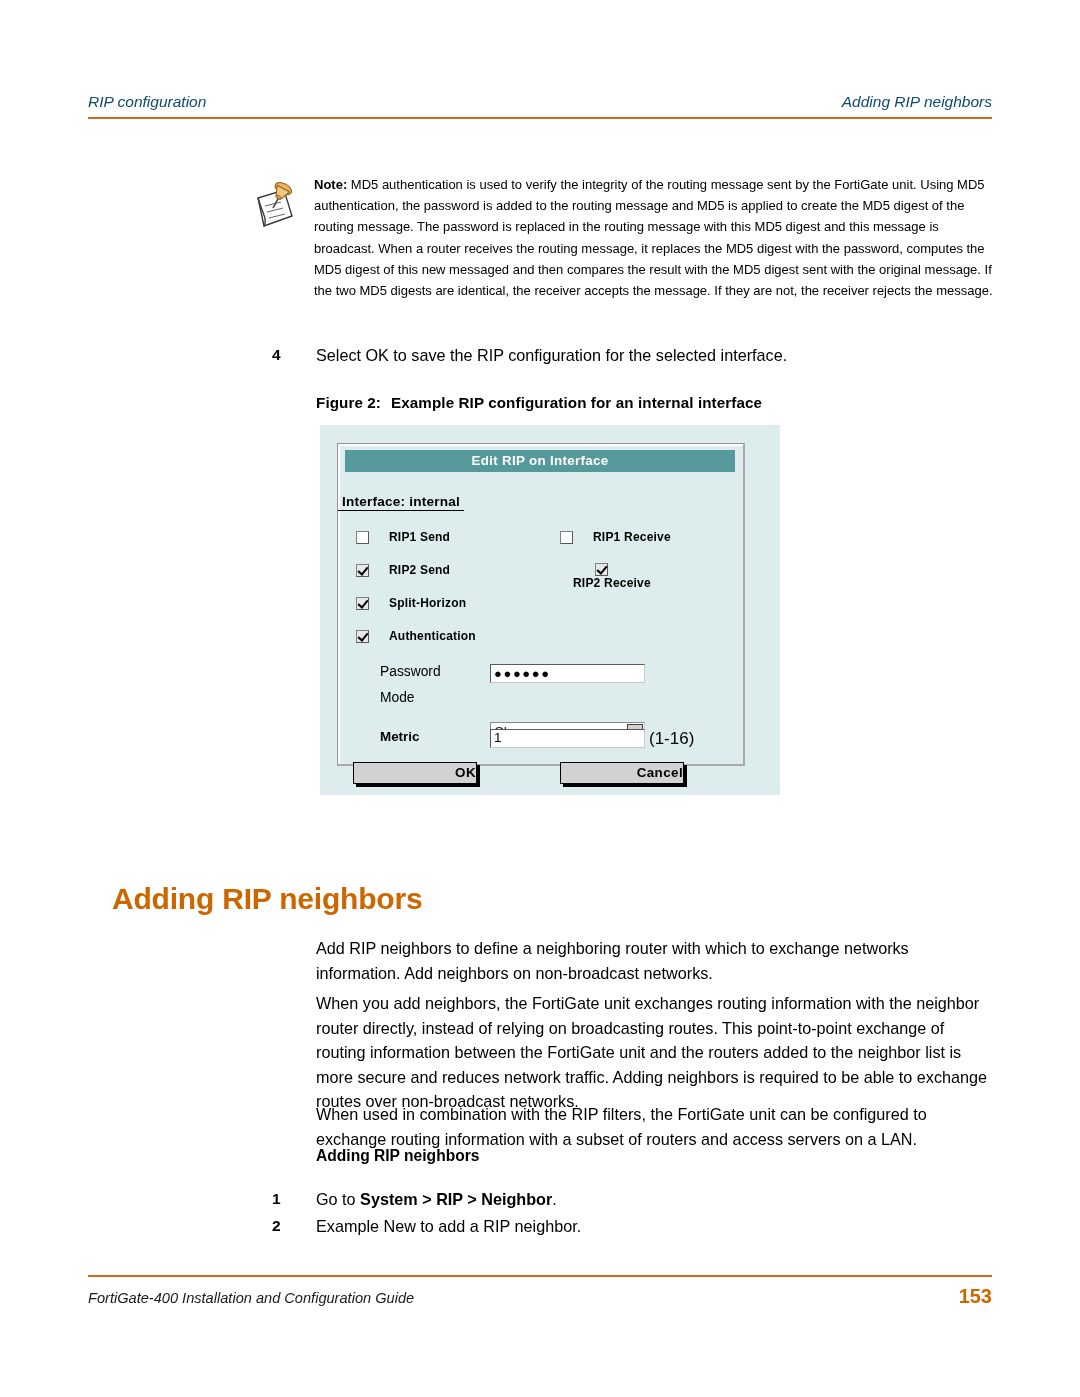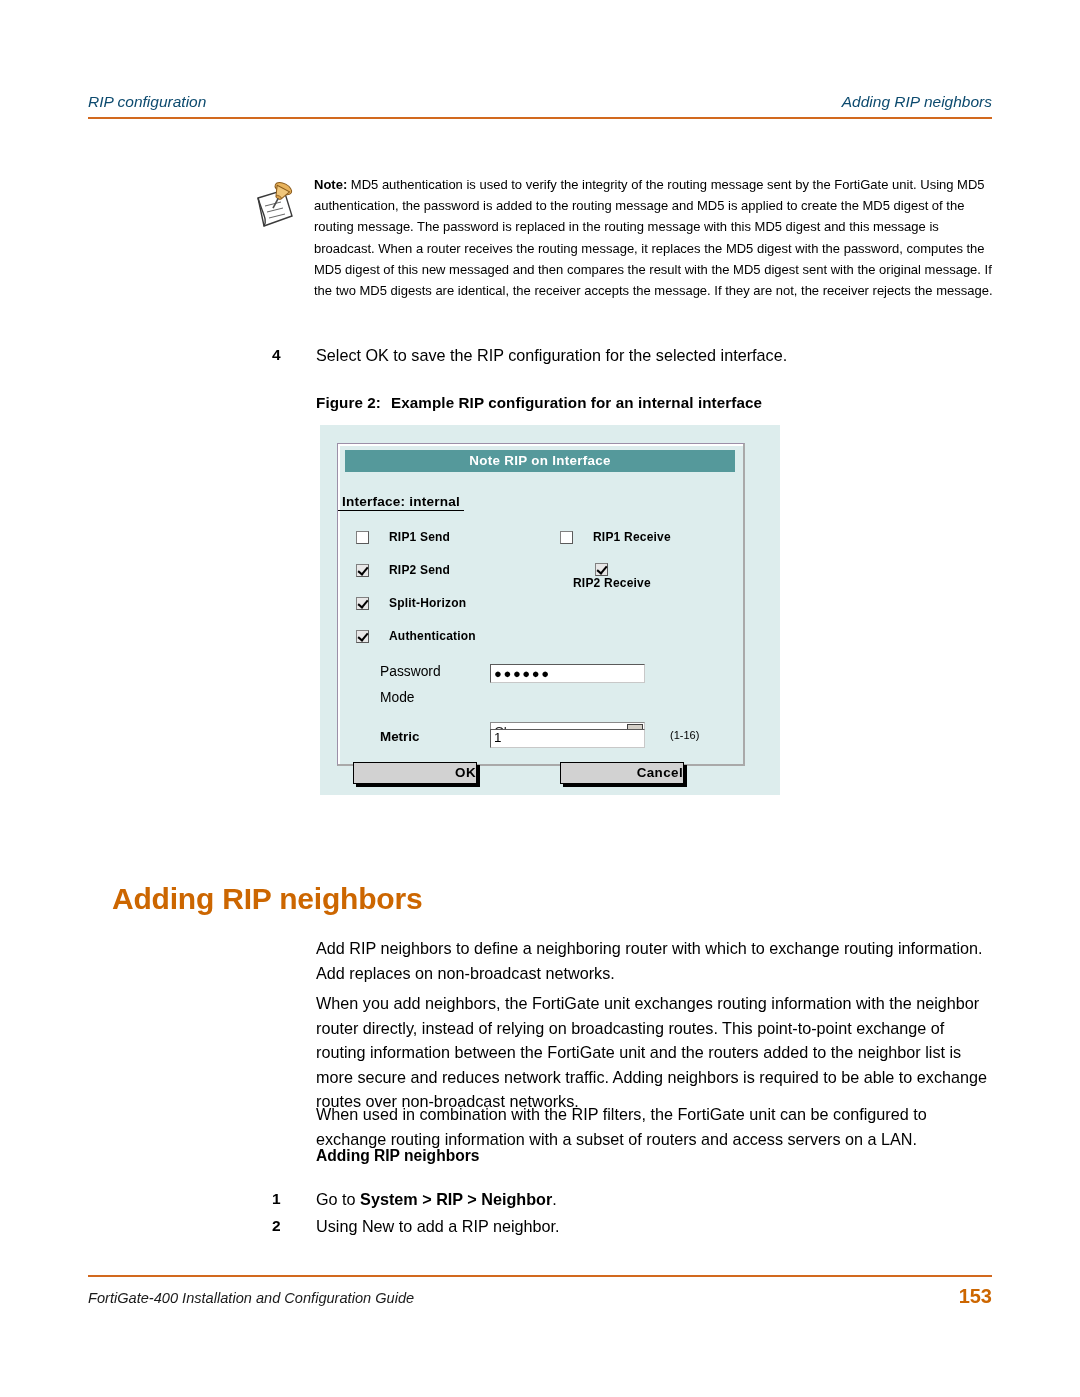--- a/index.html
+++ b/index.html
@@ -246,22 +246,22 @@
     justify-content: center;
   }
   .select-arrow::after {
     content: "";
     width: 0; height: 0;
     border-left: 4px solid transparent;
     border-right: 4px solid transparent;
     border-top: 5px solid #000;
   }
   .hint {
-    margin-left: 25px;
-    font-size: 11px;
+    margin-left: 4px;
+    font-size: 17px;
   }
 
   #fr-password { left: 42px;  top: 220px; }
   #fr-mode     { left: 42px;  top: 246px; }
   #fr-metric   { left: 42px;  top: 285px; }
 
   .dlg-button {
     position: absolute;
     width: 124px;
     height: 22px;
@@ -377,21 +377,21 @@
   <span class="step-body">Select OK to save the RIP configuration for the selected interface.</span>
 </div>
 
 <div class="figure-caption">
   <span class="fc-label">Figure 2:</span><span>Example RIP configuration for an internal interface</span>
 </div>
 
 <div class="figure-outer">
   <div class="dialog">
 
-    <div class="dialog-titlebar">Note RIP on Interface</div>
+    <div class="dialog-titlebar">Edit RIP on Interface</div>
 
     <div class="dialog-subtitle">
       <span>Interface: internal</span>
     </div>
 
     <div class="cb-row" id="cb-rip1send">
       <span class="checkbox"></span>
       <span>RIP1 Send</span>
     </div>
     <div class="cb-row" id="cb-rip1recv">
@@ -434,32 +434,32 @@
       <span class="hint">(1-16)</span>
     </div>
 
     <div class="dlg-button" id="btn-ok">OK</div>
     <div class="dlg-button" id="btn-cancel">Cancel</div>
   </div>
 </div>
 
 <h1 class="h1-heading">Adding RIP neighbors</h1>
 
-<p class="body-para" id="para-1">Add RIP neighbors to define a neighboring router with which to exchange routing information. Add replaces on non-broadcast networks.</p>
+<p class="body-para" id="para-1">Add RIP neighbors to define a neighboring router with which to exchange networks information. Add neighbors on non-broadcast networks.</p>
 <p class="body-para" id="para-2">When you add neighbors, the FortiGate unit exchanges routing information with the neighbor router directly, instead of relying on broadcasting routes. This point-to-point exchange of routing information between the FortiGate unit and the routers added to the neighbor list is more secure and reduces network traffic. Adding neighbors is required to be able to exchange routes over non-broadcast networks.</p>
 <p class="body-para" id="para-3">When used in combination with the RIP filters, the FortiGate unit can be configured to exchange routing information with a subset of routers and access servers on a LAN.</p>
 
 <div class="sub-heading">Adding RIP neighbors</div>
 
 <div class="step-row" id="step-1">
   <span class="step-num">1</span>
   <span class="step-body"><span>Go to </span><b>System &gt; RIP &gt; Neighbor</b><span>.</span></span>
 </div>
 <div class="step-row" id="step-2">
   <span class="step-num">2</span>
-  <span class="step-body">Using New to add a RIP neighbor.</span>
+  <span class="step-body">Example New to add a RIP neighbor.</span>
 </div>
 
 <div class="footer-rule"></div>
 <div class="page-footer">
   <span class="footer-left">FortiGate-400 Installation and Configuration Guide</span>
   <span class="footer-page">153</span>
 </div>
 
 </body></html>

